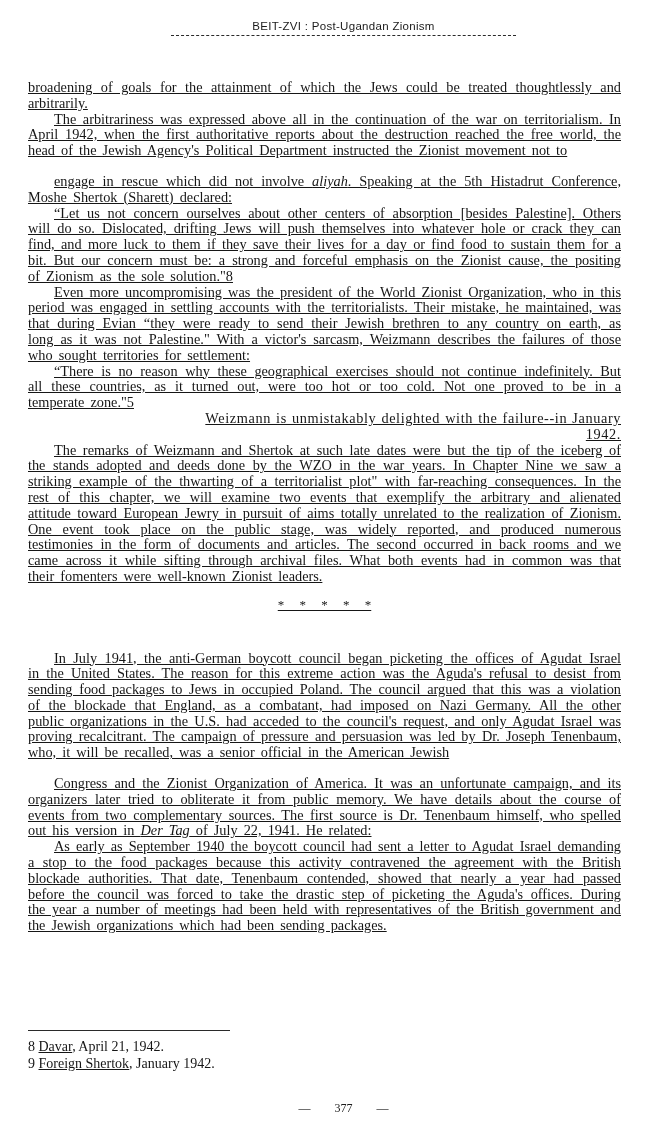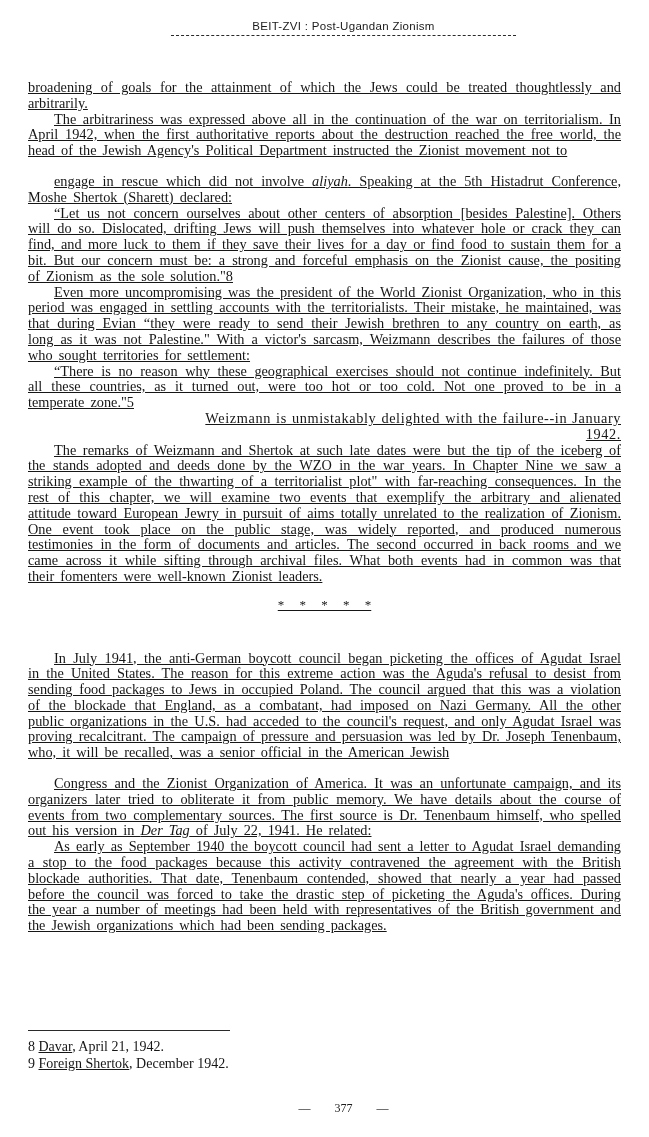--- a/index.html
+++ b/index.html
@@ -118,21 +118,21 @@
       <p class="para sep">* * * * *</p>
       <p class="para indent"><span>In July 1941, the anti-German boycott council began picketing the offices of Agudat Israel in the United States. The reason for this extreme action was the Aguda's refusal to desist from sending food packages to Jews in occupied Poland. The council argued that this was a violation of the blockade that England, as a combatant, had imposed on Nazi Germany. All the other public organizations in the U.S. had acceded to the council's request, and only Agudat Israel was proving recalcitrant. The campaign of pressure and persuasion was led by Dr. Joseph Tenenbaum, who, it will be recalled, was a senior official in the American Jewish</span></p>
       <p class="para indent gap-before"><span>Congress and the Zionist Organization of America. It was an unfortunate campaign, and its organizers later tried to obliterate it from public memory. We have details about the course of events from two complementary sources. The first source is Dr. Tenenbaum himself, who spelled out his version in </span><em>Der Tag</em><span> of July 22, 1941. He related:</span></p>
       <p class="para indent"><span>As early as September 1940 the boycott council had sent a letter to Agudat Israel demanding a stop to the food packages because this activity contravened the agreement with the British blockade authorities. That date, Tenenbaum contended, showed that nearly a year had passed before the council was forced to take the drastic step of picketing the Aguda's offices. During the year a number of meetings had been held with representatives of the British government and the Jewish organizations which had been sending packages.</span></p>
     </main>
 
   <div class="footnote-area">
     <div class="footnote-rule"></div>
     <div id="footnote-list">
         <div class="footnote"><span>8 </span><span class="fn-source">Davar</span><span>, April 21, 1942.</span></div>
-        <div class="footnote"><span>9 </span><span class="fn-source">Foreign Shertok</span><span>, December 1942.</span></div>
+        <div class="footnote"><span>9 </span><span class="fn-source">Foreign Shertok</span><span>, January 1942.</span></div>
       </div>
   </div>
 
   <div class="page-number">
     <span>—</span>
     <span>377</span>
     <span>—</span>
   </div>
 
 </div>

